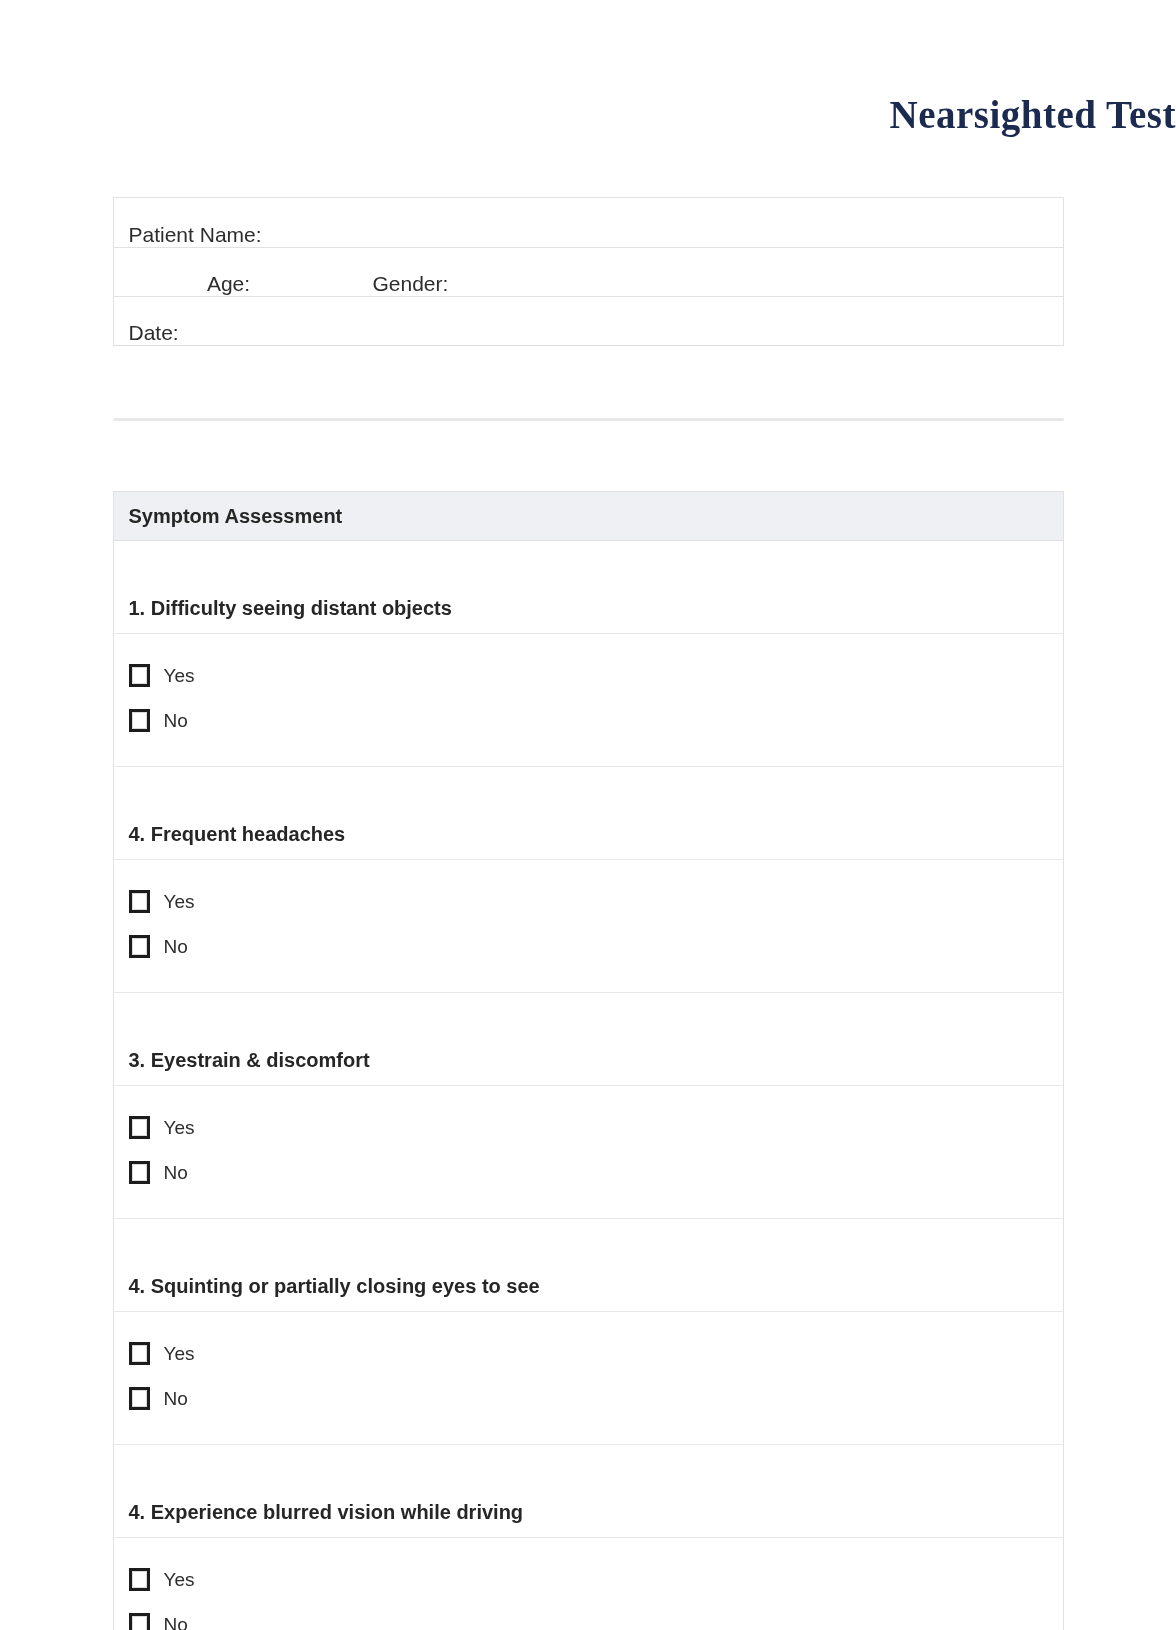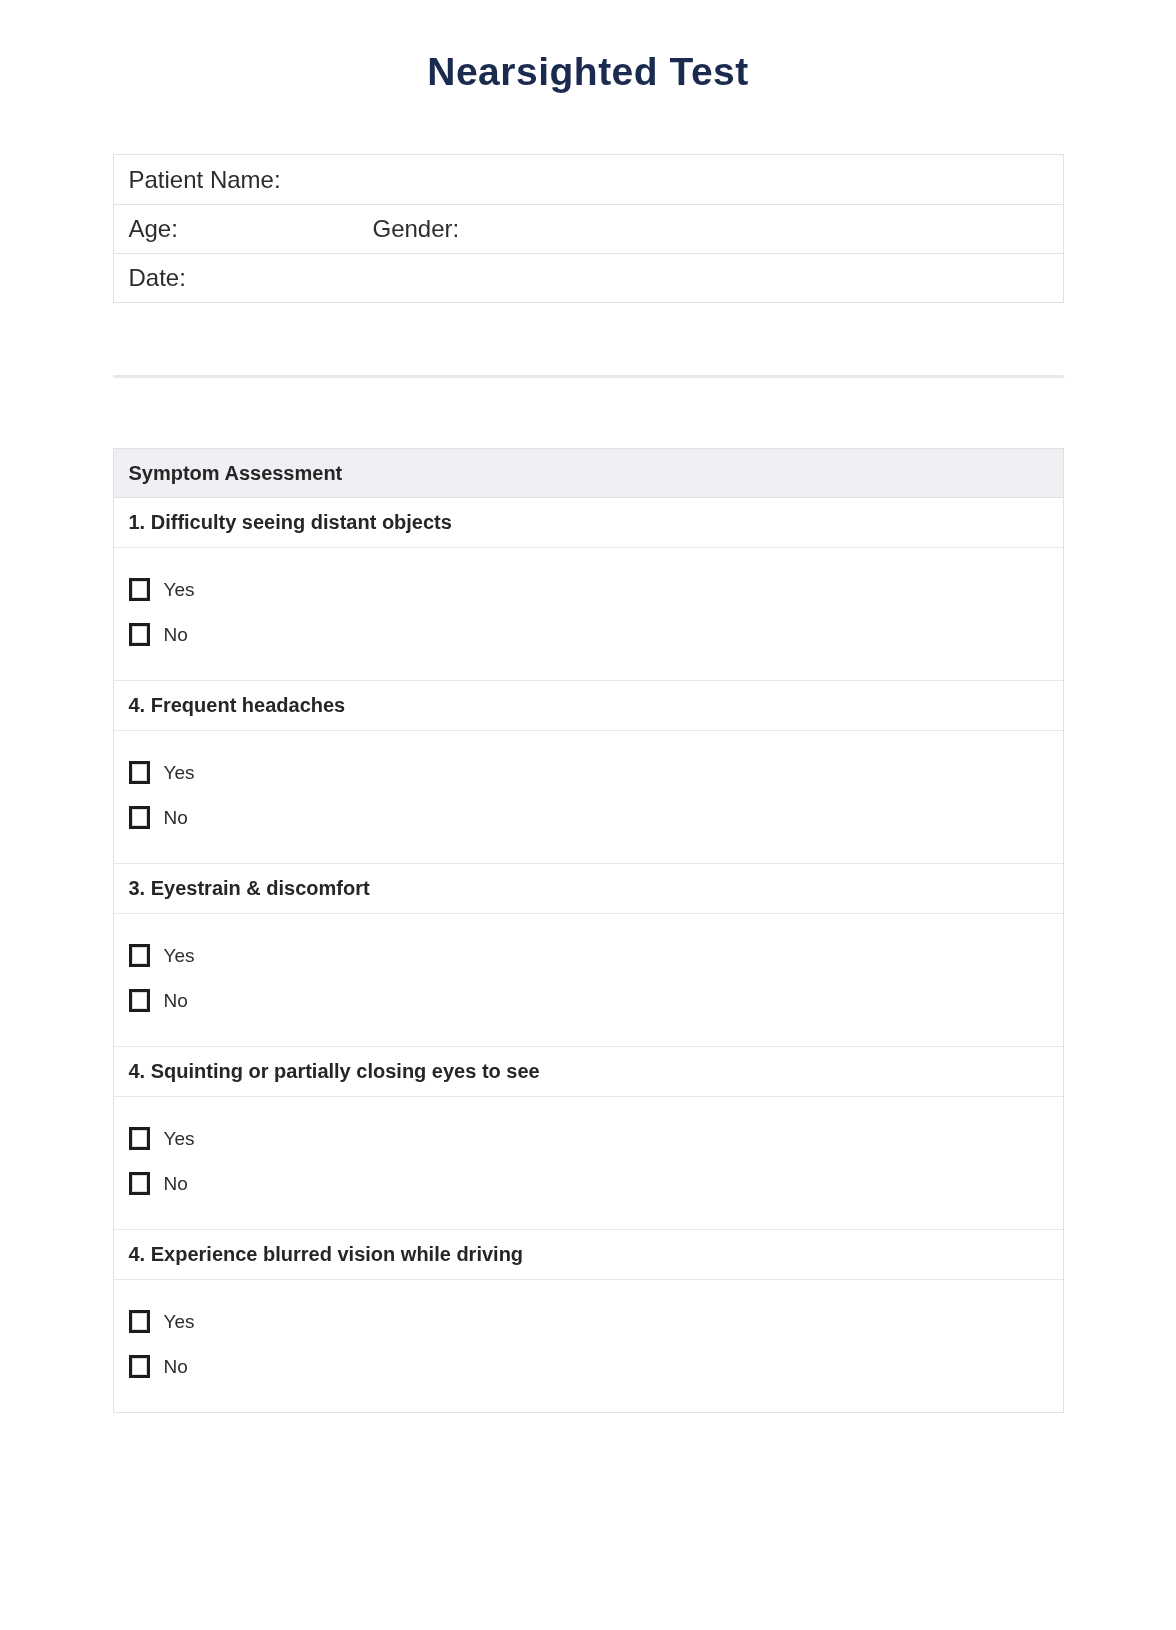--- a/index.html
+++ b/index.html
@@ -14,44 +14,45 @@
   *{box-sizing:border-box;margin:0;padding:0;}
   html,body{background:#ffffff;}
   body{
     width:1176px;height:1630px;
     font-family:"Liberation Sans","DejaVu Sans",sans-serif;
     color:var(--text);
     overflow:hidden;
   }
   .page{width:1176px;height:1630px;position:relative;}
   .title{
-    margin-top:50px;
-    text-align:center;
+    margin-top:92px;
+    text-align:right;
     font-size:39px;
     font-weight:700;
     color:var(--title-color);
     letter-spacing:0.5px;
+    font-family:Liberation Serif, serif;
   }
   .content{width:951px;margin:0 auto;}
   
   .info-table{
     margin-top:60px;
     border:1px solid var(--table-border);
   }
   .info-row{
     height:49px;
     display:flex;
-    align-items:center;
+    align-items:flex-end;
     padding:0 15px;
-    font-size:24px;
+    font-size:21px;
     color:#2d2d2d;
   }
   .info-row + .info-row{border-top:1px solid var(--table-border);}
   .field{display:inline-flex;align-items:center;}
-  .field-age{width:200px;}
+  .field-age{width:200px;flex-direction:column;}
   .fill-space{flex:1 1 auto;align-self:stretch;}
   
   .divider{
     margin:72px 0 70px;
     height:3px;
     background:var(--divider);
     border-radius:2px;
   }
   
   .assessment{
@@ -62,21 +63,21 @@
     display:flex;
     align-items:center;
     padding:0 15px;
     background:var(--section-header-bg);
     border-bottom:1px solid var(--table-border);
     font-size:20px;
     font-weight:700;
     color:#262626;
   }
   .section-header:not(:first-child){border-top:1px solid var(--table-border);}
-  .question-block{border-bottom:1px solid var(--row-line);}
+  .question-block{border-bottom:1px solid var(--row-line);margin-top:43px;}
   .question-block:last-child{border-bottom:none;}
   .question-bar{
     height:50px;
     display:flex;
     align-items:center;
     padding:0 15px;
     font-size:20px;
     font-weight:700;
     color:#262626;
     border-bottom:1px solid var(--row-line);

